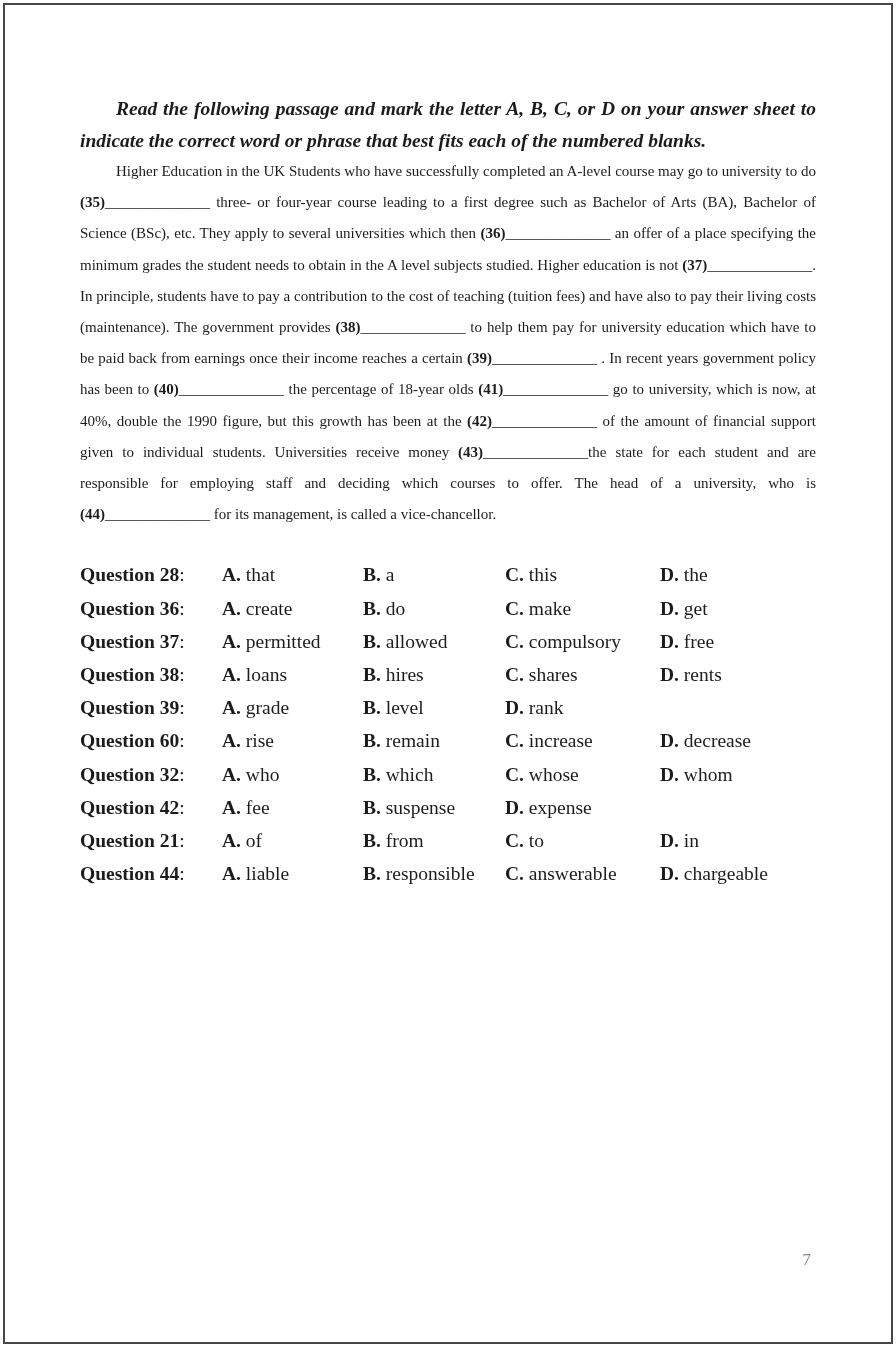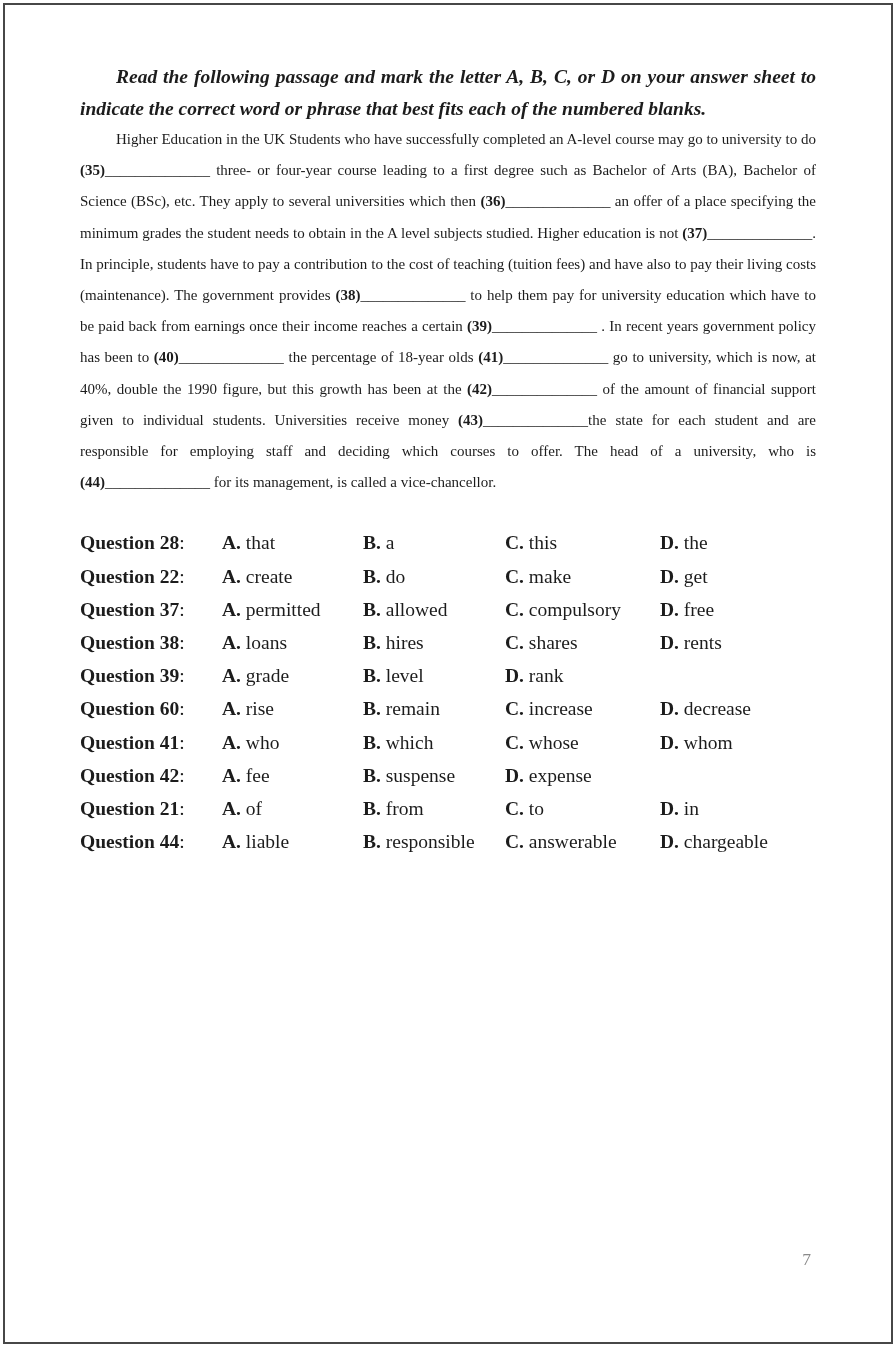--- a/index.html
+++ b/index.html
@@ -12,21 +12,21 @@
     height: 1347px;
     position: relative;
     font-family: "Liberation Serif", "DejaVu Serif", serif;
     color: #1c1c1c;
   }
   .page {
     position: absolute;
     top: 3px; left: 3px; right: 3px; bottom: 3px;
     border: 2px solid #474747;
     box-sizing: border-box;
-    padding: 56px 75px 0 75px;
+    padding: 88px 75px 0 75px;
     overflow: hidden;
   }
   .intro {
     margin: 0;
     font-size: 19.5px;
     line-height: 31.5px;
     font-weight: bold;
     font-style: italic;
     text-align: justify;
     text-indent: 36px;
@@ -72,21 +72,21 @@
 
   <div class="questions">
       <div class="q-row">
         <span class="q-label"><b>Question 28</b>:</span>
         <span class="q-opt"><b>A.</b> that</span>
         <span class="q-opt"><b>B.</b> a</span>
         <span class="q-opt"><b>C.</b> this</span>
         <span class="q-opt"><b>D.</b> the</span>
       </div>
       <div class="q-row">
-        <span class="q-label"><b>Question 22</b>:</span>
+        <span class="q-label"><b>Question 36</b>:</span>
         <span class="q-opt"><b>A.</b> create</span>
         <span class="q-opt"><b>B.</b> do</span>
         <span class="q-opt"><b>C.</b> make</span>
         <span class="q-opt"><b>D.</b> get</span>
       </div>
       <div class="q-row">
         <span class="q-label"><b>Question 37</b>:</span>
         <span class="q-opt"><b>A.</b> permitted</span>
         <span class="q-opt"><b>B.</b> allowed</span>
         <span class="q-opt"><b>C.</b> compulsory</span>
@@ -106,21 +106,21 @@
         <span class="q-opt"><b>D.</b> rank</span>
       </div>
       <div class="q-row">
         <span class="q-label"><b>Question 60</b>:</span>
         <span class="q-opt"><b>A.</b> rise</span>
         <span class="q-opt"><b>B.</b> remain</span>
         <span class="q-opt"><b>C.</b> increase</span>
         <span class="q-opt"><b>D.</b> decrease</span>
       </div>
       <div class="q-row">
-        <span class="q-label"><b>Question 41</b>:</span>
+        <span class="q-label"><b>Question 32</b>:</span>
         <span class="q-opt"><b>A.</b> who</span>
         <span class="q-opt"><b>B.</b> which</span>
         <span class="q-opt"><b>C.</b> whose</span>
         <span class="q-opt"><b>D.</b> whom</span>
       </div>
       <div class="q-row">
         <span class="q-label"><b>Question 42</b>:</span>
         <span class="q-opt"><b>A.</b> fee</span>
         <span class="q-opt"><b>B.</b> suspense</span>
         <span class="q-opt"><b>D.</b> expense</span>

